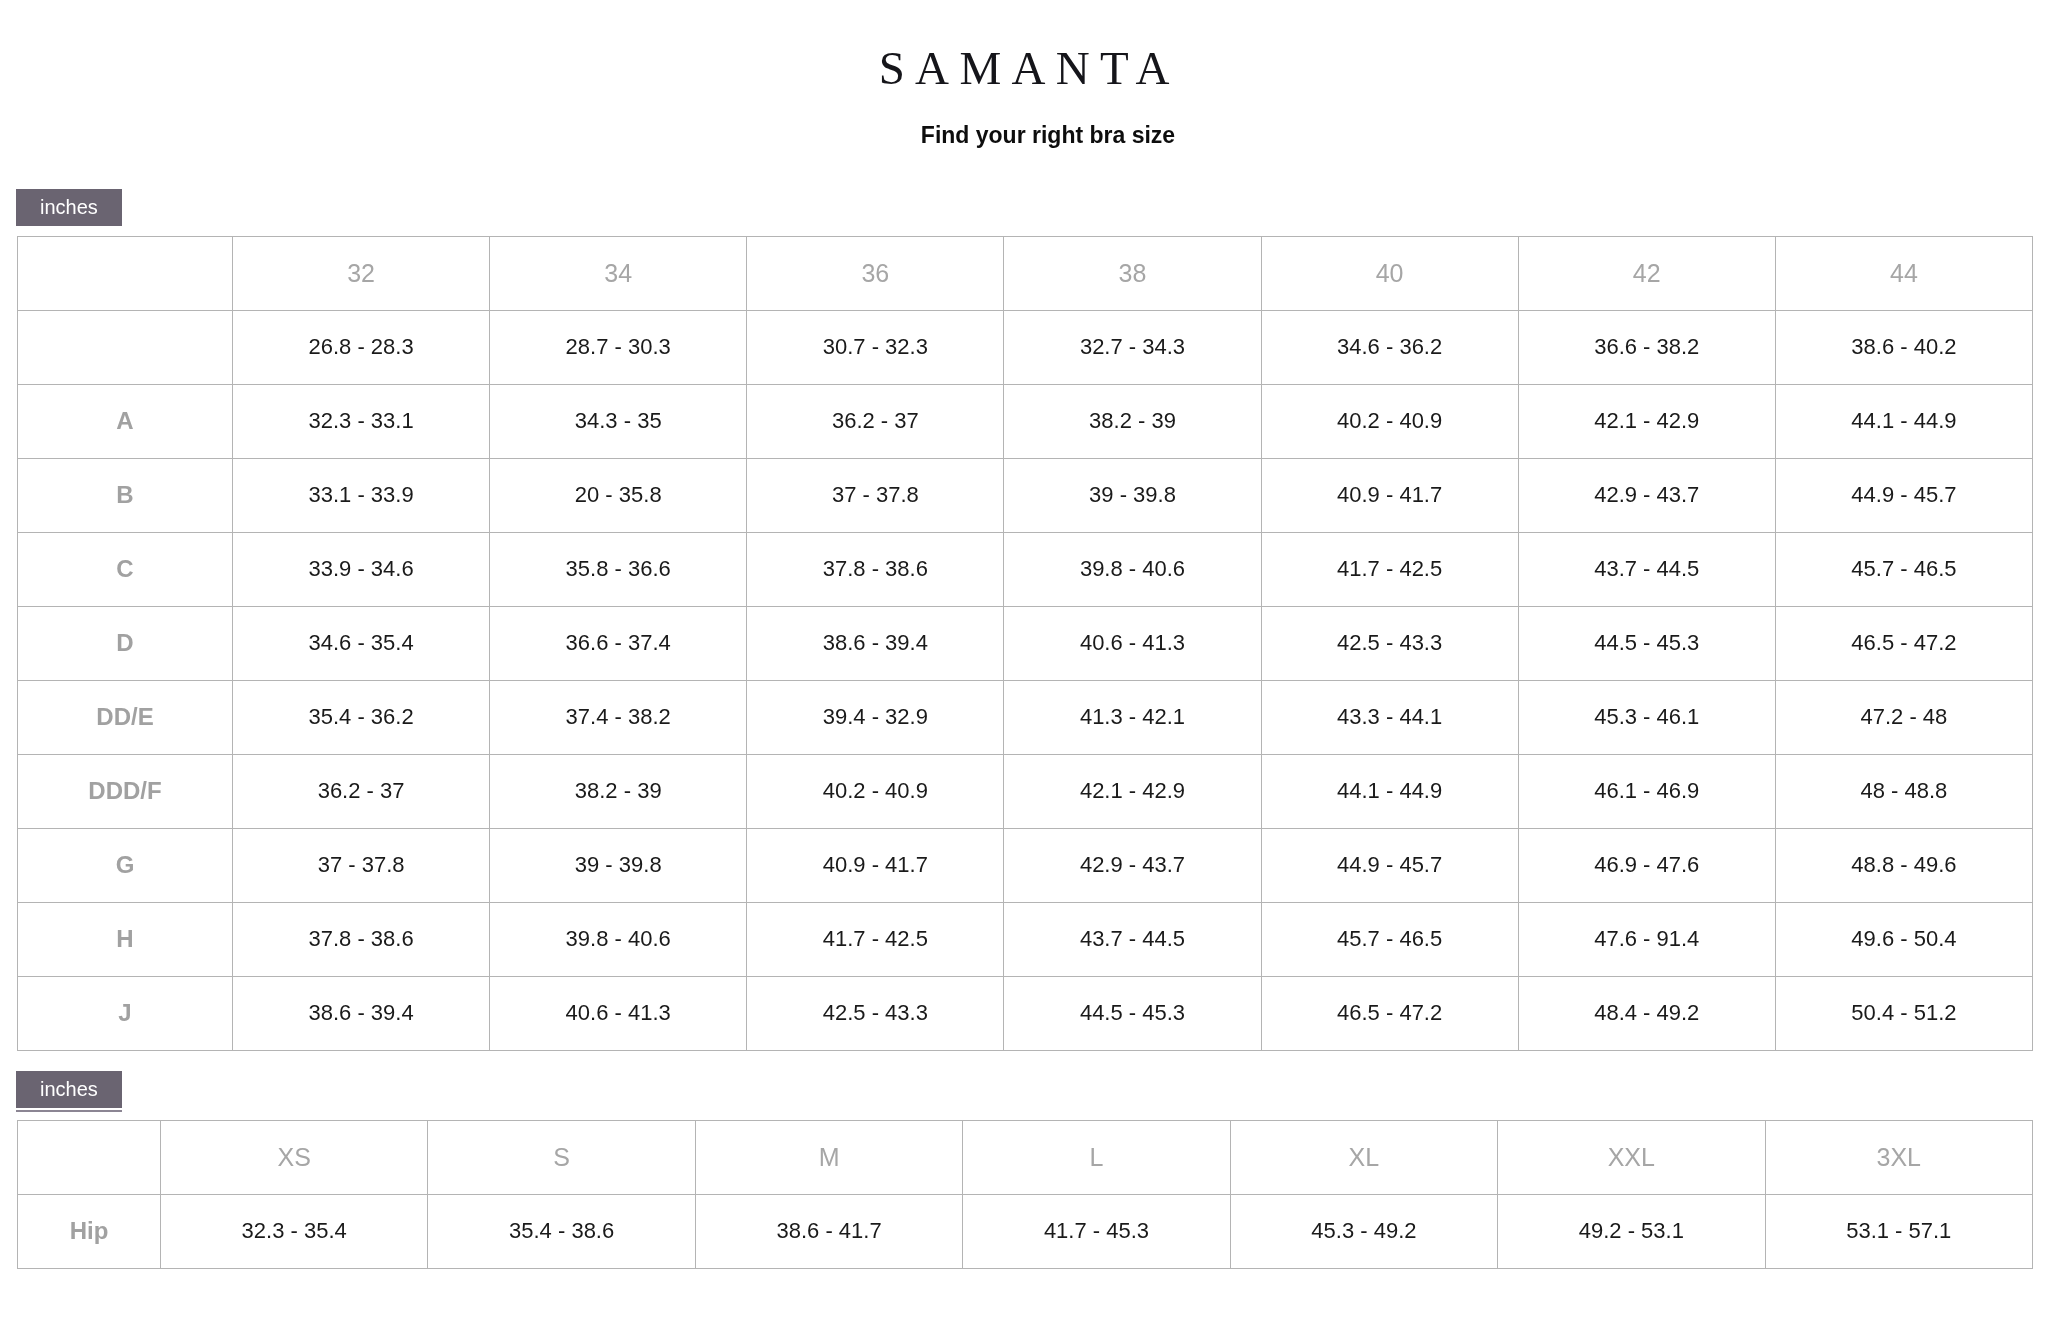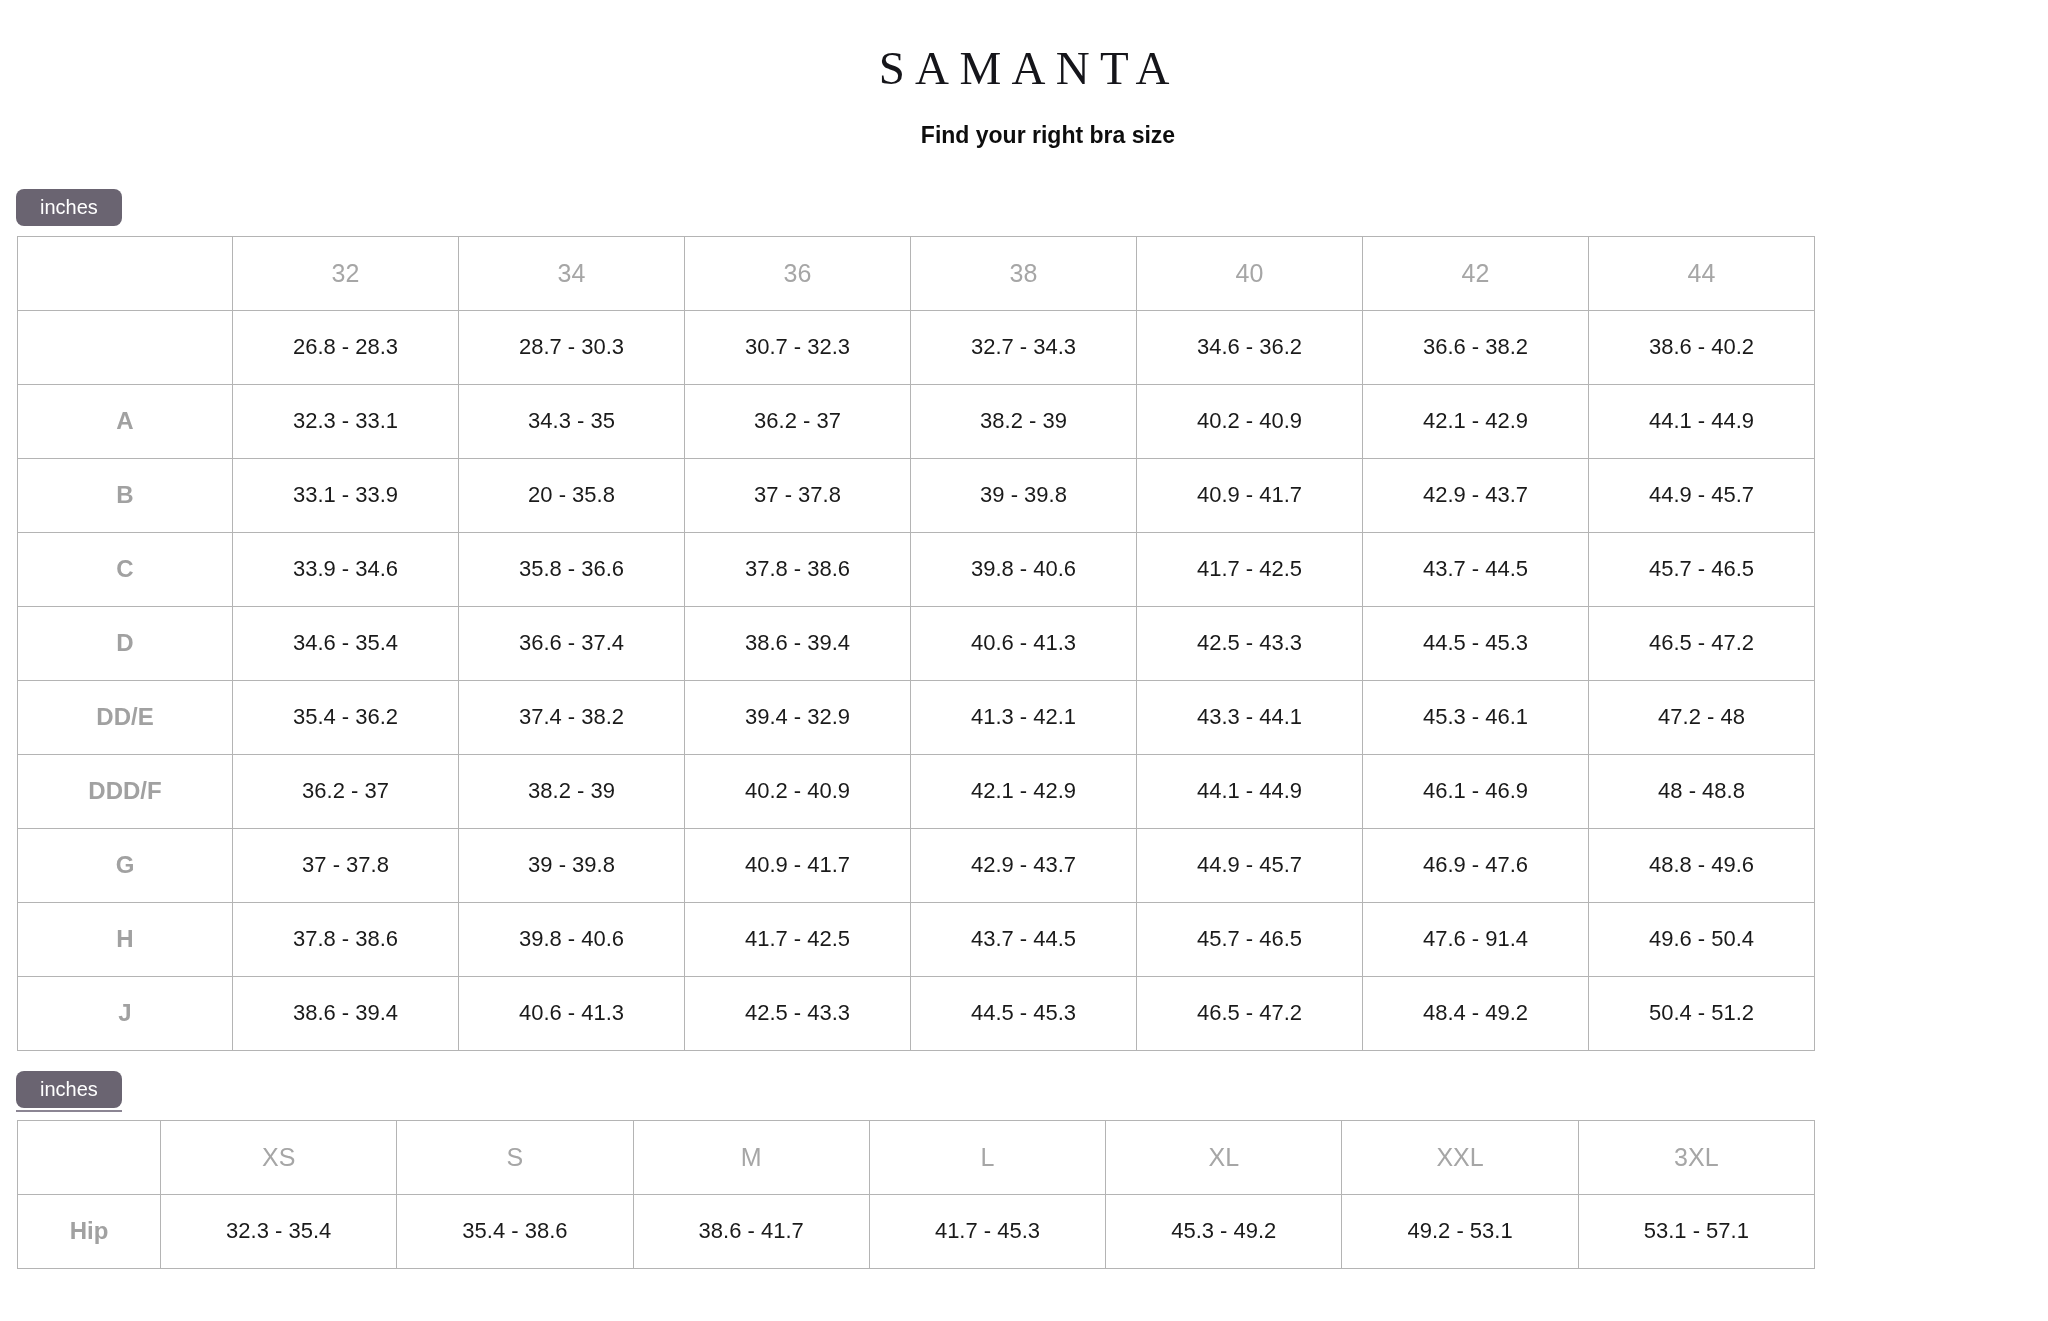--- a/index.html
+++ b/index.html
@@ -56,34 +56,34 @@
   }
   .unit-badge{
     display:block;
     background:var(--badge-bg);
     color:#ffffff;
     font-family:"Liberation Sans", sans-serif;
     font-size:20px;
     line-height:23px;
     padding:7px 24px;
     border:none;
-    border-radius:8px;
+    border-radius:0;
     cursor:pointer;
   }
   .unit-wrap.underlined::after{
     content:"";
     display:block;
     height:2px;
     background:var(--badge-underline);
     margin-top:2px;
   }
   .size-table{
     border-collapse:collapse;
     table-layout:fixed;
-    width:1798px;
+    width:2016px;
     margin:10px 17px 0 17px;
   }
   .size-table th,
   .size-table td{
     border:1px solid var(--table-border);
     text-align:center;
     vertical-align:middle;
     padding:0;
     overflow:hidden;
   }

